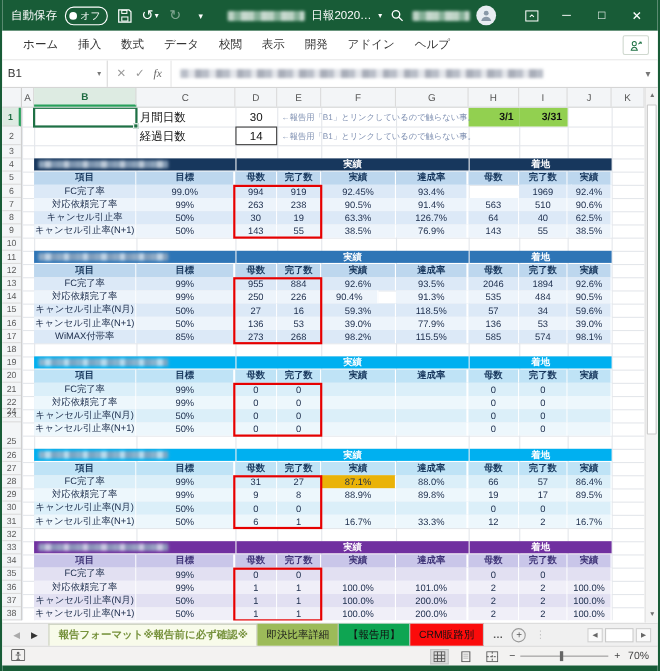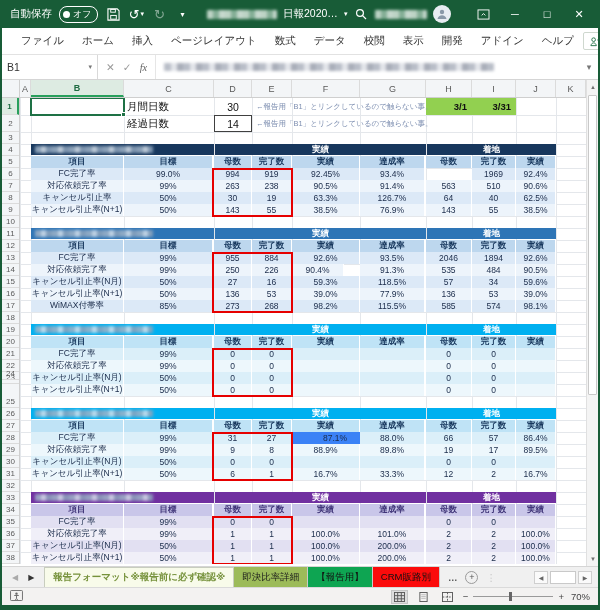--- a/index.html
+++ b/index.html
@@ -149,24 +149,22 @@
           </svg>
       </span>
       <span class="winbtn">─</span>
       <span class="winbtn">□</span>
       <span class="winbtn">✕</span>
     </div>
   </div>
 
   <div class="menubar">
     <div class="menu-tabs">
-      <span class="menu-tab">ファイル</span>
       <span class="menu-tab">ホーム</span>
       <span class="menu-tab">挿入</span>
-      <span class="menu-tab">ページレイアウト</span>
       <span class="menu-tab">数式</span>
       <span class="menu-tab">データ</span>
       <span class="menu-tab">校閲</span>
       <span class="menu-tab">表示</span>
       <span class="menu-tab">開発</span>
       <span class="menu-tab">アドイン</span>
       <span class="menu-tab">ヘルプ</span>
     </div>
     <div class="menu-right">
       <span class="mini-btn">
@@ -526,21 +524,21 @@
             <div class="tcell" style="left: 329px; width: 66px; background: rgb(191, 227, 246); color: rgb(23, 55, 93); border-right-width: 2px;">達成率</div>
             <div class="tcell" style="left: 395px; width: 46px; background: rgb(191, 227, 246); color: rgb(23, 55, 93); border-right-width: 1px;">母数</div>
             <div class="tcell" style="left: 441px; width: 44px; background: rgb(191, 227, 246); color: rgb(23, 55, 93); border-right-width: 1px;">完了数</div>
             <div class="tcell" style="left: 485px; width: 40px; background: rgb(191, 227, 246); color: rgb(23, 55, 93); border-right-width: 1px;">実績</div>
           </div>
           <div class="trow" style="top: 24px;">
             <div class="tcell" style="left: 0px; width: 93px; background: rgb(219, 239, 249); border-right-width: 1px;">FC完了率</div>
             <div class="tcell" style="left: 93px; width: 90px; background: rgb(219, 239, 249); border-right-width: 2px;">99%</div>
             <div class="tcell" style="left: 183px; width: 38px; background: rgb(219, 239, 249); border-right-width: 1px;">31</div>
             <div class="tcell" style="left: 221px; width: 40px; background: rgb(219, 239, 249); border-right-width: 1px;">27</div>
-            <div class="tcell" style="left: 261px; width: 87px; background: #3b82f6; border-right-width: 1px;">87.1%</div>
+            <div class="tcell" style="left: 261px; width: 68px; background: #eab308; border-right-width: 1px;">87.1%</div>
             <div class="tcell" style="left: 329px; width: 66px; background: rgb(219, 239, 249); border-right-width: 2px;">88.0%</div>
             <div class="tcell" style="left: 395px; width: 46px; background: rgb(219, 239, 249); border-right-width: 1px;">66</div>
             <div class="tcell" style="left: 441px; width: 44px; background: rgb(219, 239, 249); border-right-width: 1px;">57</div>
             <div class="tcell" style="left: 485px; width: 40px; background: rgb(219, 239, 249); border-right-width: 1px;">86.4%</div>
           </div>
           <div class="trow" style="top: 36px;">
             <div class="tcell" style="left: 0px; width: 93px; background: rgb(237, 247, 252); border-right-width: 1px;">対応依頼完了率</div>
             <div class="tcell" style="left: 93px; width: 90px; background: rgb(237, 247, 252); border-right-width: 2px;">99%</div>
             <div class="tcell" style="left: 183px; width: 38px; background: rgb(237, 247, 252); border-right-width: 1px;">9</div>
             <div class="tcell" style="left: 221px; width: 40px; background: rgb(237, 247, 252); border-right-width: 1px;">8</div>

